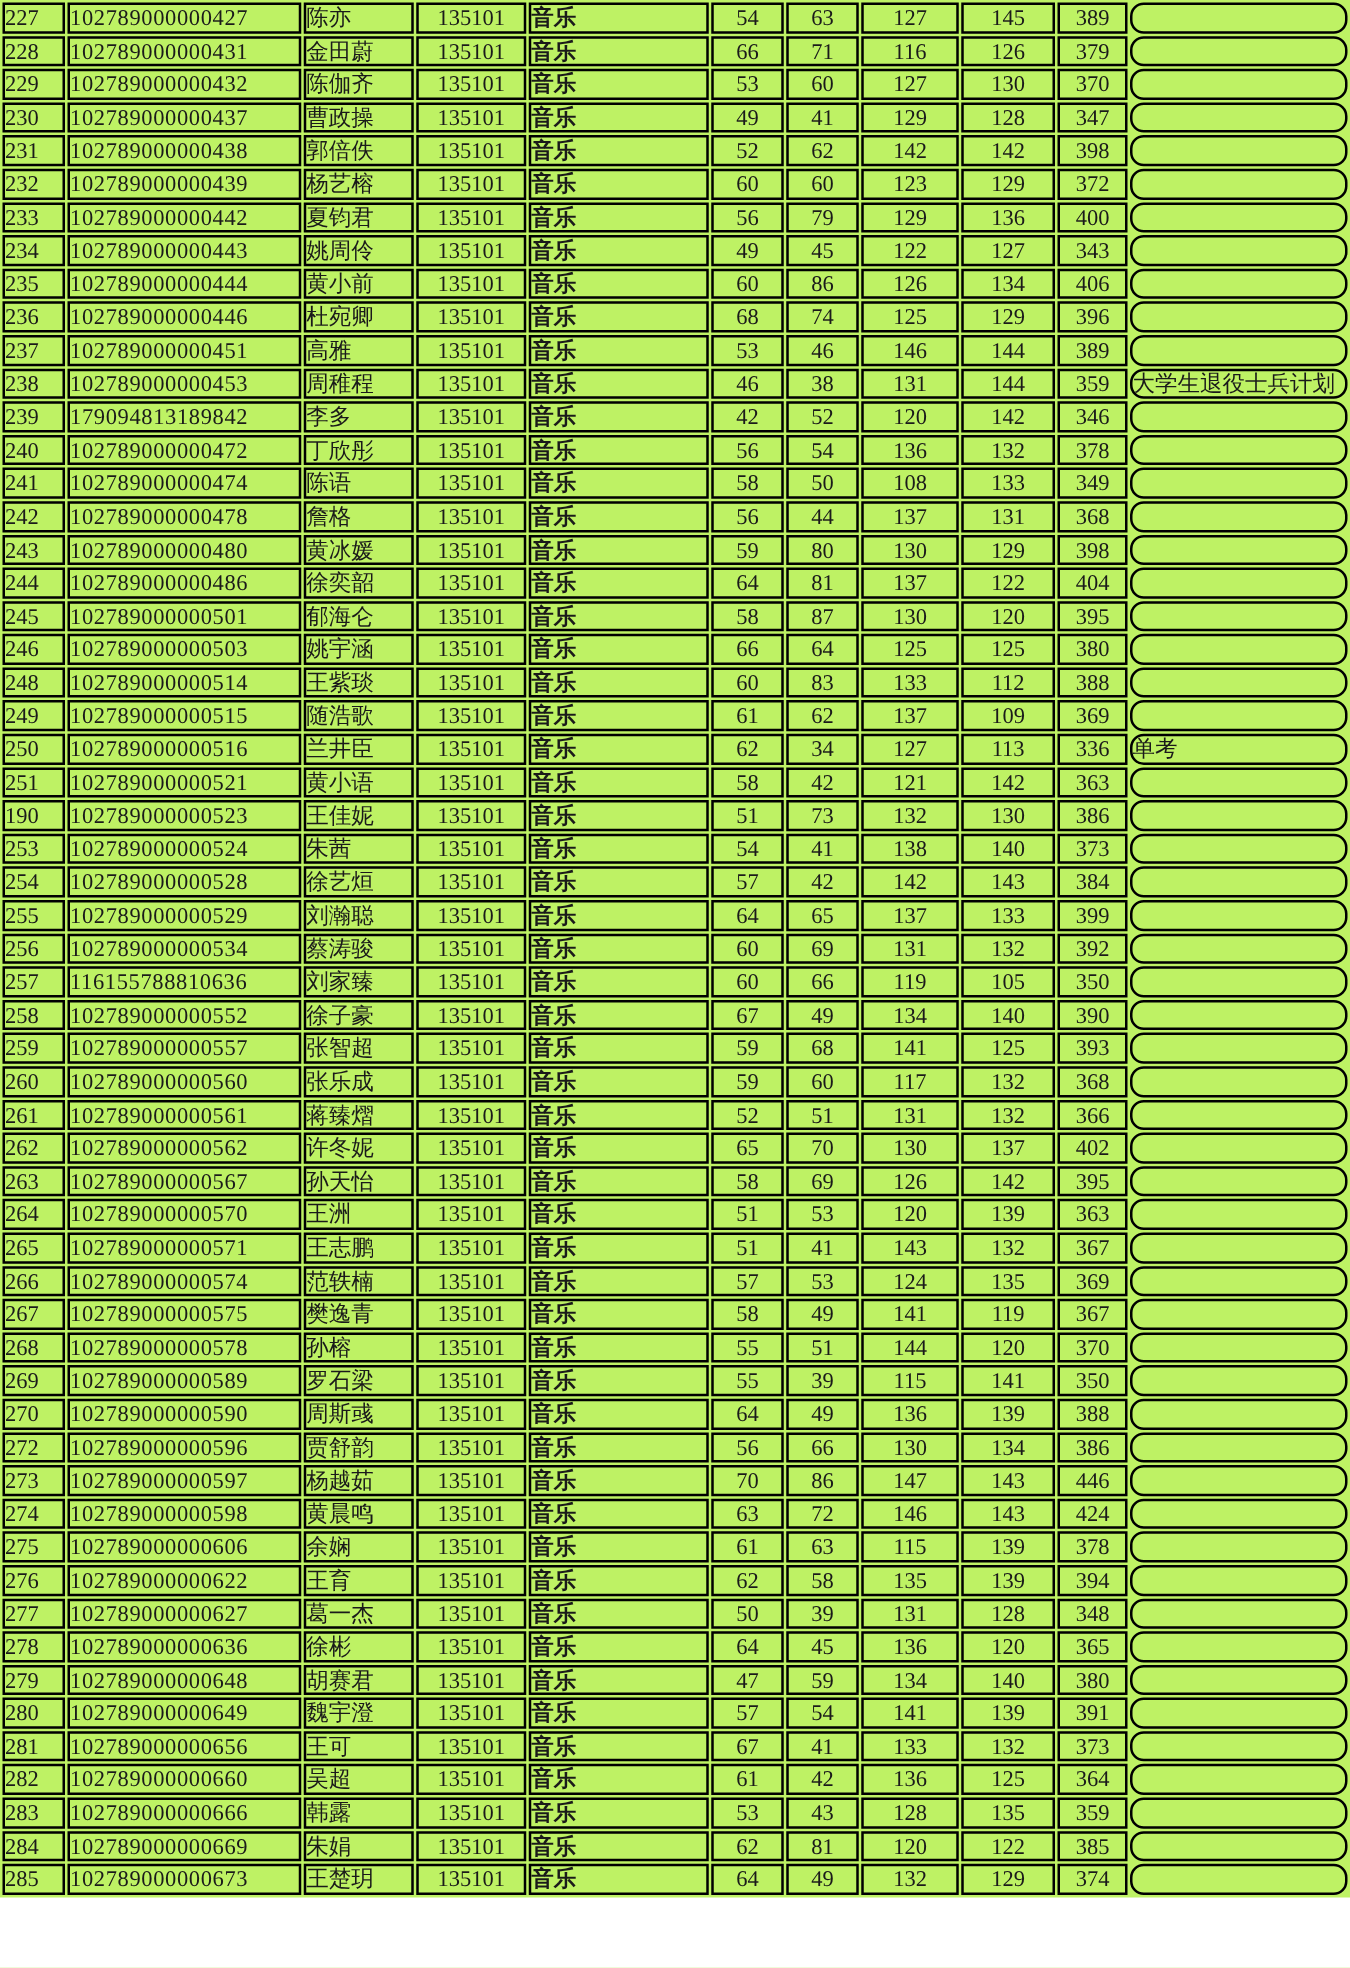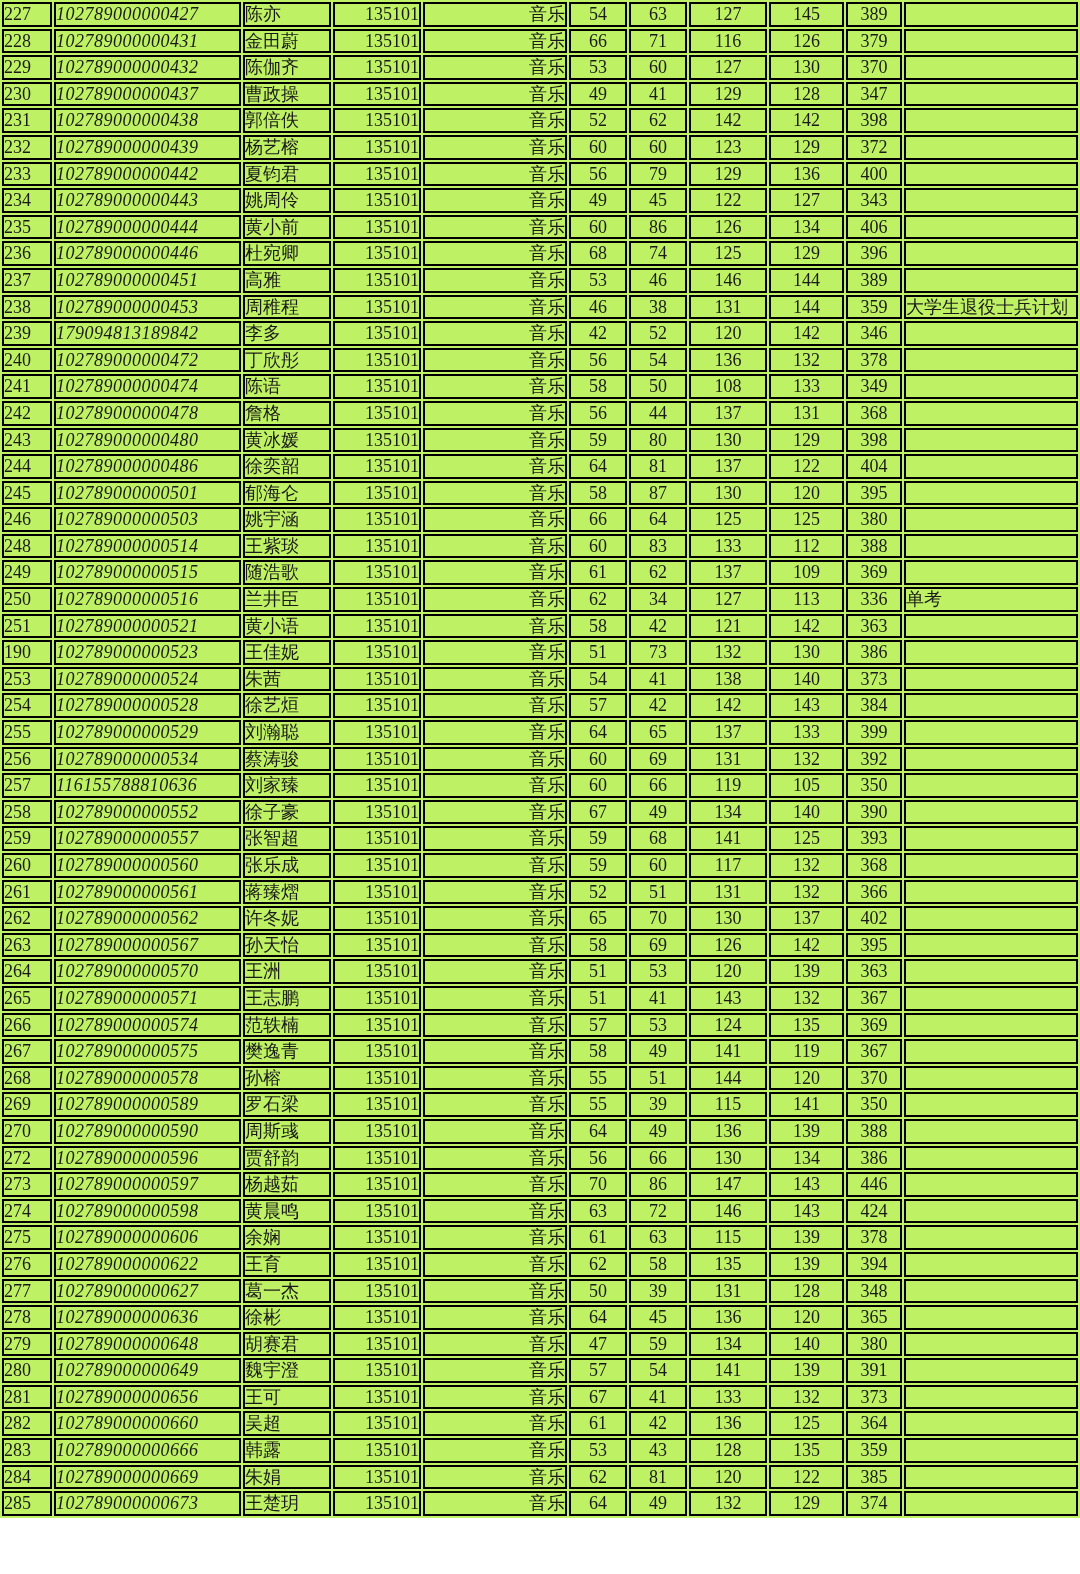--- a/index.html
+++ b/index.html
@@ -26,26 +26,26 @@
     height: 20.64px;
     line-height: 20.6px;
     font-size: 18px;
     color: #1a1a1a;
     padding: 0;
     overflow: hidden;
     white-space: nowrap;
     vertical-align: middle;
   }
   td.c-seq    { padding-left: 4px;  text-align: left; }
-  td.c-id     { padding-left: 6px;  text-align: left; letter-spacing: 0.5px; font-style: italic; }
+  td.c-id     { padding-left: 6px;  text-align: left; letter-spacing: 0.5px; }
   td.c-name   { padding-left: 7px;  text-align: left; }
-  td.c-code   { padding-left: 6px;  text-align: right; margin-left: 16px; }
-  td.c-major  { padding-left: 8px;  text-align: right; }
+  td.c-code   { padding-left: 6px;  text-align: center; margin-left: 16px; }
+  td.c-major  { padding-left: 8px;  text-align: left; font-weight: bold; }
   td.c-score  { text-align: center; }
-  td.c-remark { padding-left: 4px;  text-align: left; font-size: 17px; }
+  td.c-remark { padding-left: 4px;  text-align: left; font-size: 17px; border-radius: 11px; }
 </style>
 </head>
 <body>
 
 <table class="score-table">
   <colgroup>
     <col style="width:50px">
     <col style="width:187px">
     <col style="width:88px">
     <col style="width:88px">

